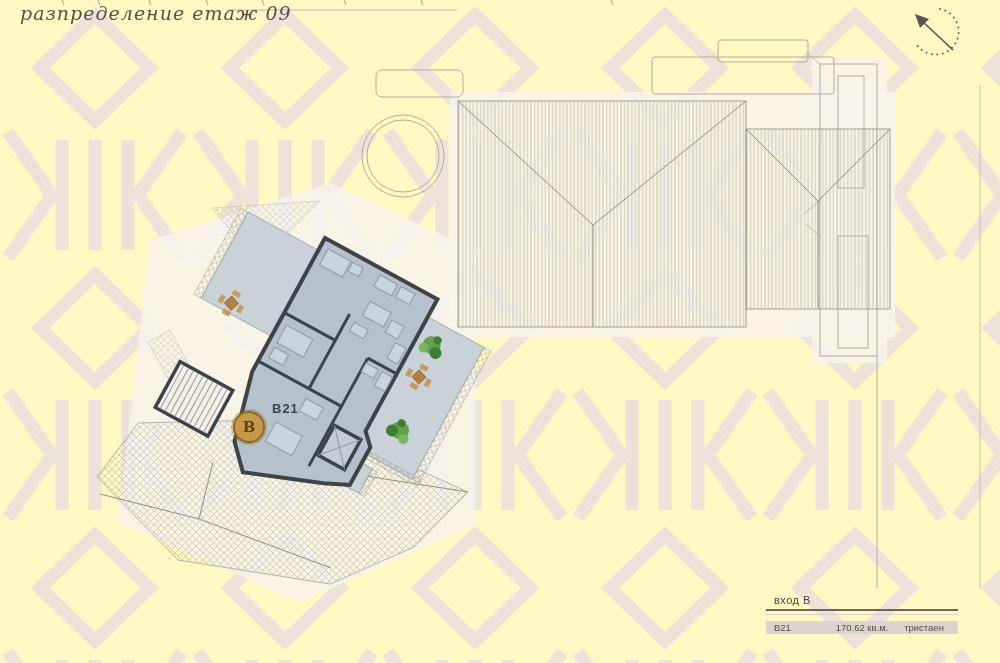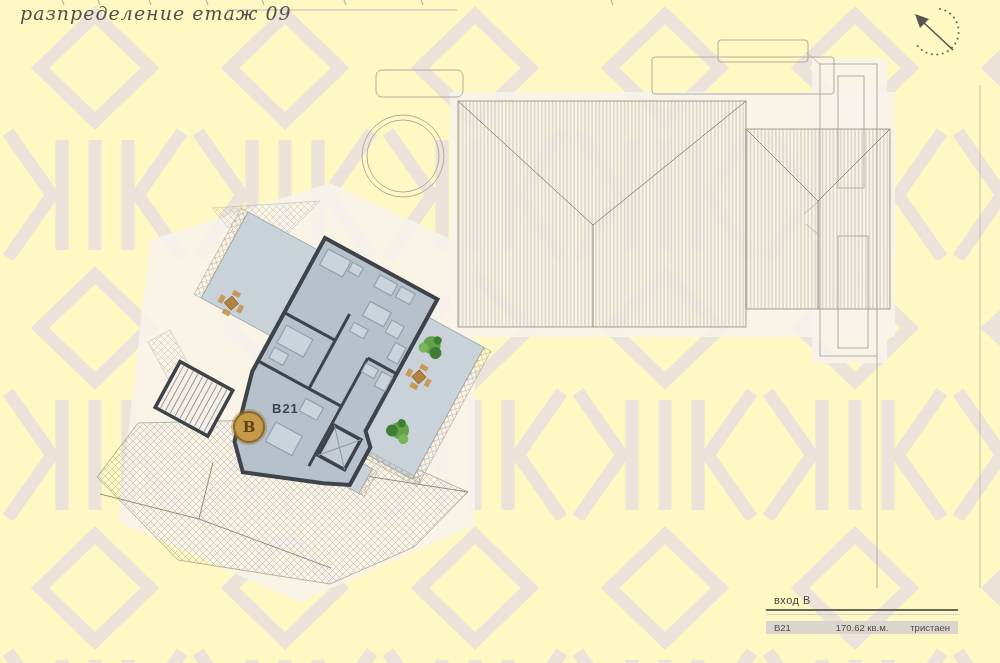--- a/index.html
+++ b/index.html
@@ -27,21 +27,21 @@
   }
   .legend{position:absolute;left:746px;top:594px;width:192px;margin-left:20px;}
   .legend .head{font-size:11px;color:#4a463f;letter-spacing:.5px;padding-left:8px;}
   .legend .rule{margin-top:3px;height:3px;border-top:2px solid #6b675f;border-bottom:1px solid #d8d2c6;}
   .legend .row{
     margin-top:6px;background:#dad5cd;height:13px;display:flex;align-items:center;
     font-size:9.5px;color:#514d46;padding:0 8px;
   }
   .legend .row .id{width:52px;}
   .legend .row .area{flex:1;text-align:center;}
-  .legend .row .type{width:52px;text-align:right;}
+  .legend .row .type{width:52px;text-align:center;}
 </style>
 </head>
 <body>
 
 <div class="stage">
 
   <svg width="1000" height="663" viewBox="0 0 1000 663">
     <defs>
       <pattern id="bgpat" patternUnits="userSpaceOnUse" width="190" height="260">
         <g stroke="#ece4da" stroke-width="13" fill="none">

